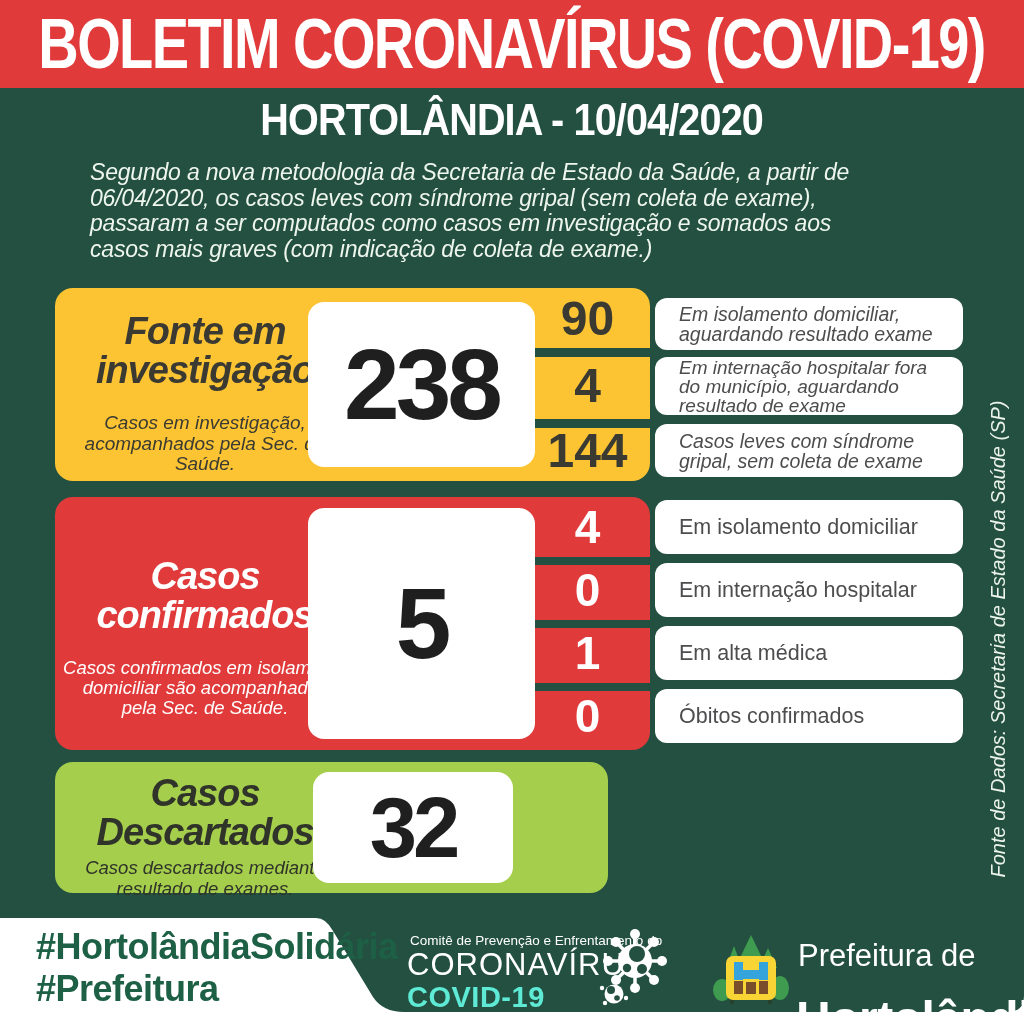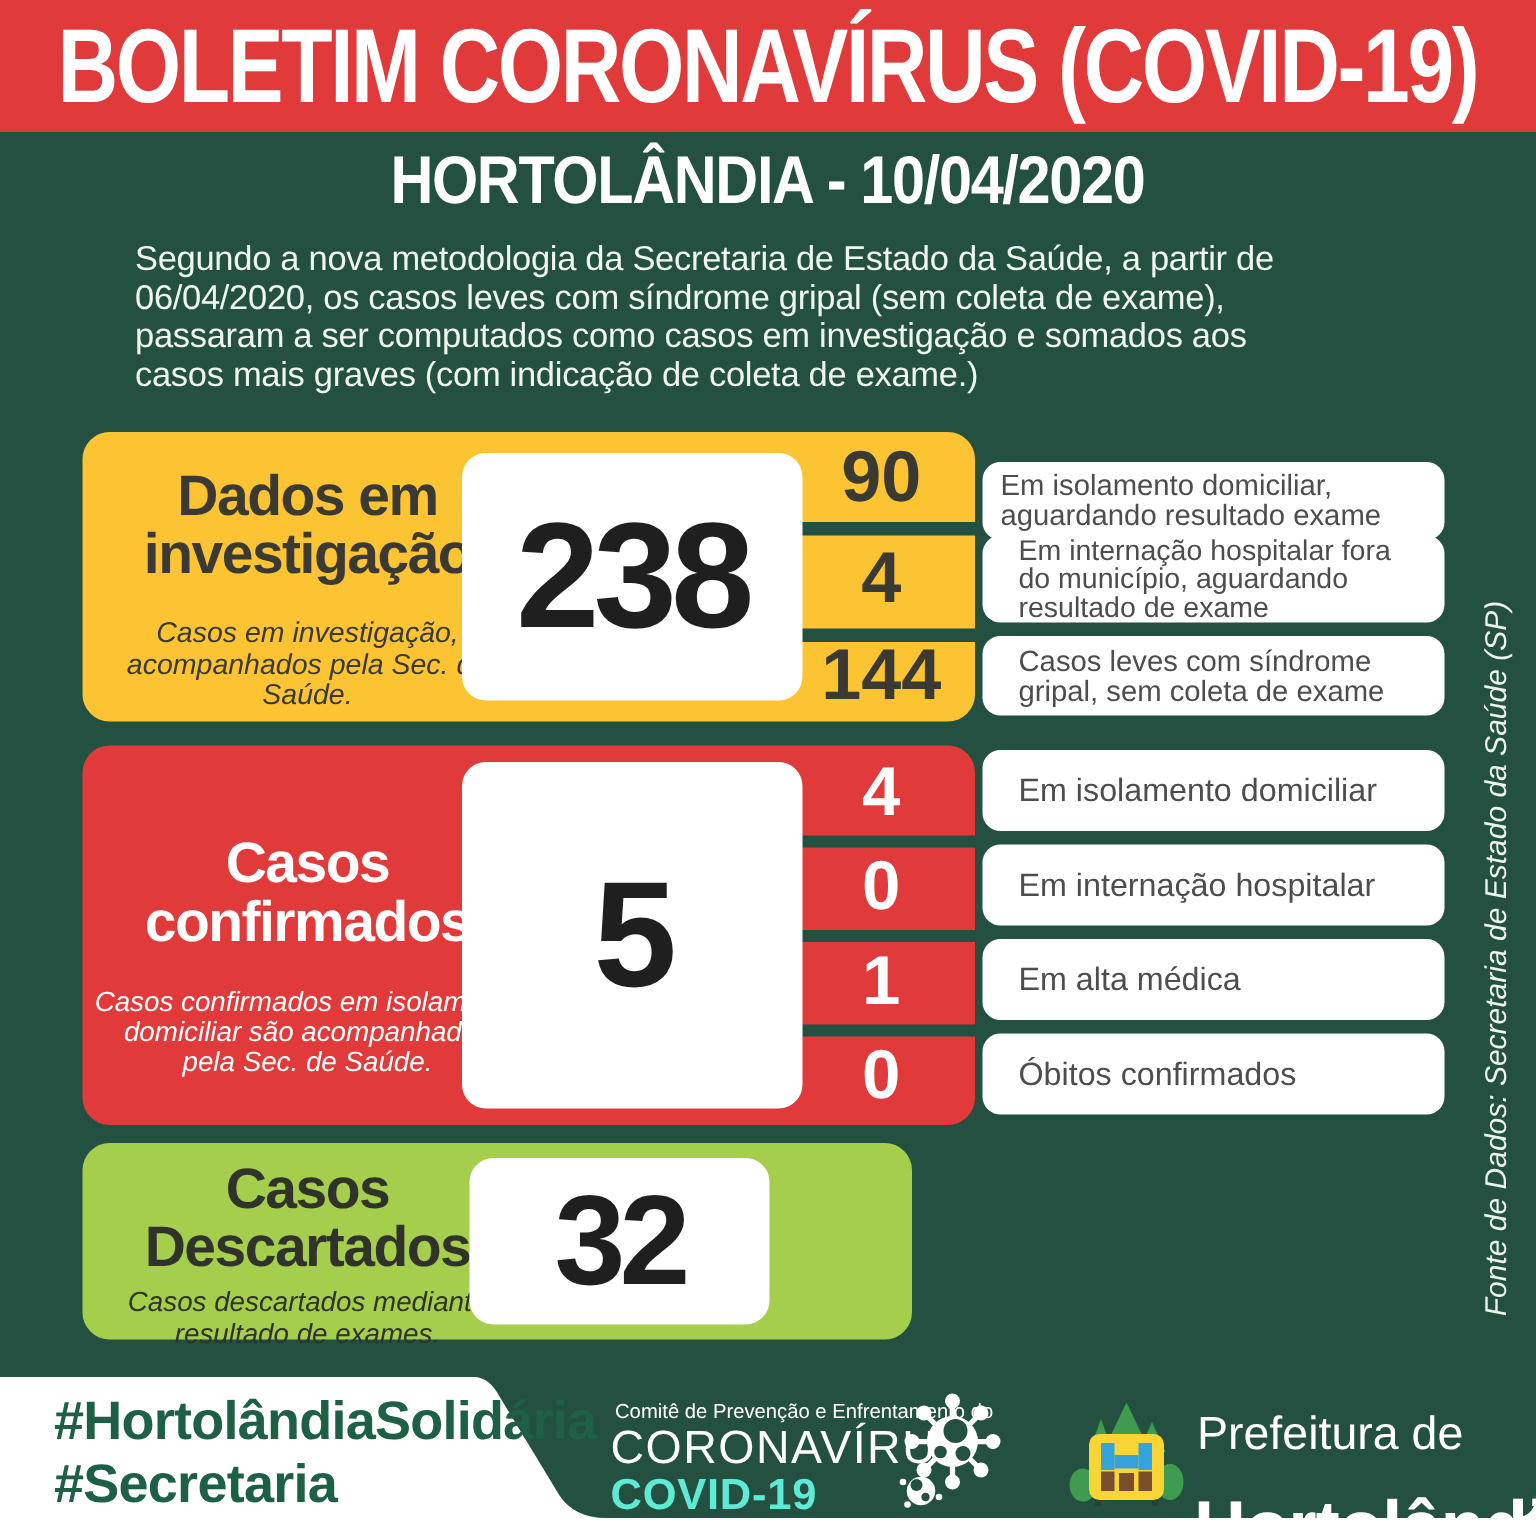--- a/index.html
+++ b/index.html
@@ -1,20 +1,20 @@
 <!DOCTYPE html>
 <html><head>
 <meta charset="utf-8">
 <style>
   html,body{margin:0;padding:0;}
   .canvas{
     position:relative;width:1024px;height:1024px;overflow:hidden;
     background:#235040;font-family:"Liberation Sans",sans-serif;
   }
-  .pre{white-space:pre-line;}
+  .pre{white-space:pre-line;font-style:italic;}
   
   .hdr{position:absolute;left:0;top:0;width:1024px;height:88px;background:#e03a3b;
        display:flex;align-items:center;justify-content:center;}
   .hdr-title{font-size:70px;font-weight:bold;color:#ffffff;white-space:nowrap;
        transform:scaleX(0.80);letter-spacing:-2px;}
   .subhdr{position:absolute;left:0;top:94px;width:1024px;text-align:center;}
   .subhdr span{display:inline-block;font-size:45px;font-weight:bold;color:#ffffff;
        transform:scaleX(0.88);letter-spacing:-1px;}
   .intro{position:absolute;left:90px;top:160px;width:895px;font-size:23px;line-height:25.5px;
        color:#eef6ee;letter-spacing:-0.2px;}
@@ -60,35 +60,35 @@
     <span>HORTOLÂNDIA - 10/04/2020</span>
   </div>
 
   <div class="intro pre">Segundo a nova metodologia da Secretaria de Estado da Saúde, a partir de
 06/04/2020, os casos leves com síndrome gripal (sem coleta de exame),
 passaram a ser computados como casos em investigação e somados aos
 casos mais graves (com indicação de coleta de exame.)</div>
 
   <div class="panel panel-inv">
     <div class="panel-txt" style="top:24px;">
-      <div class="panel-title dark-ink pre">Dados em
+      <div class="panel-title dark-ink pre">Fonte em
 investigação</div>
       <div class="panel-sub dark-ink pre">Casos em investigação,
 acompanhados pela Sec. de Saúde.</div>
     </div>
     <div class="stripe" style="top:60px;height:9px;"></div>
     <div class="stripe" style="top:131px;height:9px;"></div>
     <div class="cellnum dark-ink" style="left:470px;top:5px;height:52px;line-height:52px;font-size:48px;">90</div>
     <div class="cellnum dark-ink" style="left:470px;top:69px;height:58px;line-height:58px;font-size:48px;">4</div>
     <div class="cellnum dark-ink" style="left:470px;top:136px;height:53px;line-height:53px;font-size:48px;">144</div>
     <div class="total" style="left:253px;top:14px;width:227px;height:165px;font-size:100px;">
       <span>238</span>
     </div>
   </div>
-  <div class="lbl pre" style="top:308px;height:52px;padding-left:12px;">Em isolamento domiciliar,
+  <div class="lbl pre" style="top:298px;height:52px;">Em isolamento domiciliar,
 aguardando resultado exame</div>
   <div class="lbl pre" style="top:357px;height:58px;font-size:19px;line-height:19px;">Em internação hospitalar fora
 do município, aguardando
 resultado de exame</div>
   <div class="lbl pre" style="top:424px;height:53px;">Casos leves com síndrome
 gripal, sem coleta de exame</div>
 
   <div class="panel panel-conf">
     <div class="panel-txt" style="top:60px;">
       <div class="panel-title white-ink pre">Casos
@@ -126,21 +126,21 @@
   </div>
 
   <div class="source">Fonte de Dados:  Secretaria de Estado da Saúde (SP)</div>
 
   <svg style="position:absolute;left:0;top:895px;" width="1024" height="129" viewBox="0 0 1024 129">
     <rect x="0" y="23" width="1024" height="106" fill="#ffffff"></rect>
     <path d="M316,23 H1024 V101 Q1024,117 1008,117 H404 Q383,117 373,102 L333,36 Q326,23 316,23 Z" fill="#235040"></path>
   </svg>
 
   <div class="tag" style="top:926px;">#HortolândiaSolidária</div>
-  <div class="tag" style="top:968px;">#Secretaria</div>
+  <div class="tag" style="top:968px;">#Prefeitura</div>
 
   <div class="committee-small">Comitê de Prevenção e Enfrentamento do</div>
   <div class="committee-corona">CORONAVÍRUS</div>
   <div class="committee-covid">COVID-19</div>
 
   <svg style="position:absolute;left:597px;top:928px;" width="95" height="88" viewBox="0 0 95 88">
     <g stroke="#ffffff" stroke-width="3.5">
       <line x1="38" y1="33" x2="62" y2="33"></line>
         <line x1="38" y1="33" x2="55" y2="16"></line>
       <line x1="38" y1="33" x2="38" y2="9"></line>

